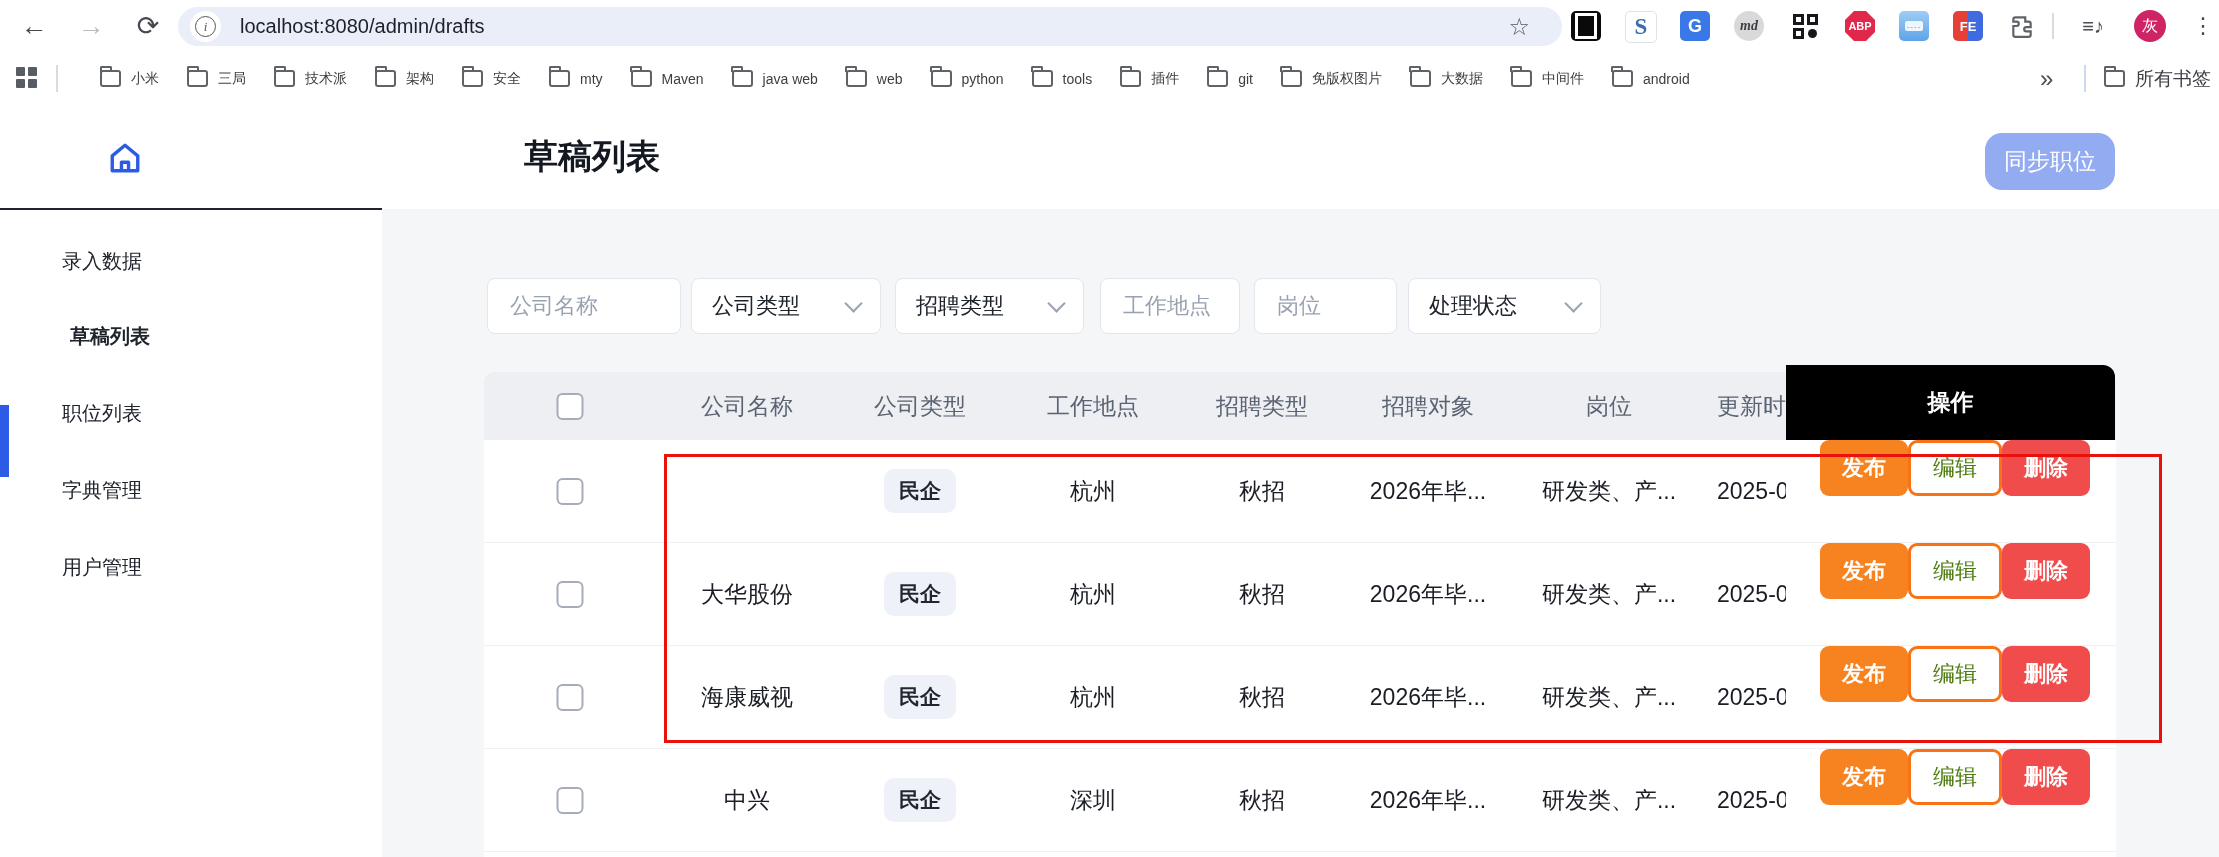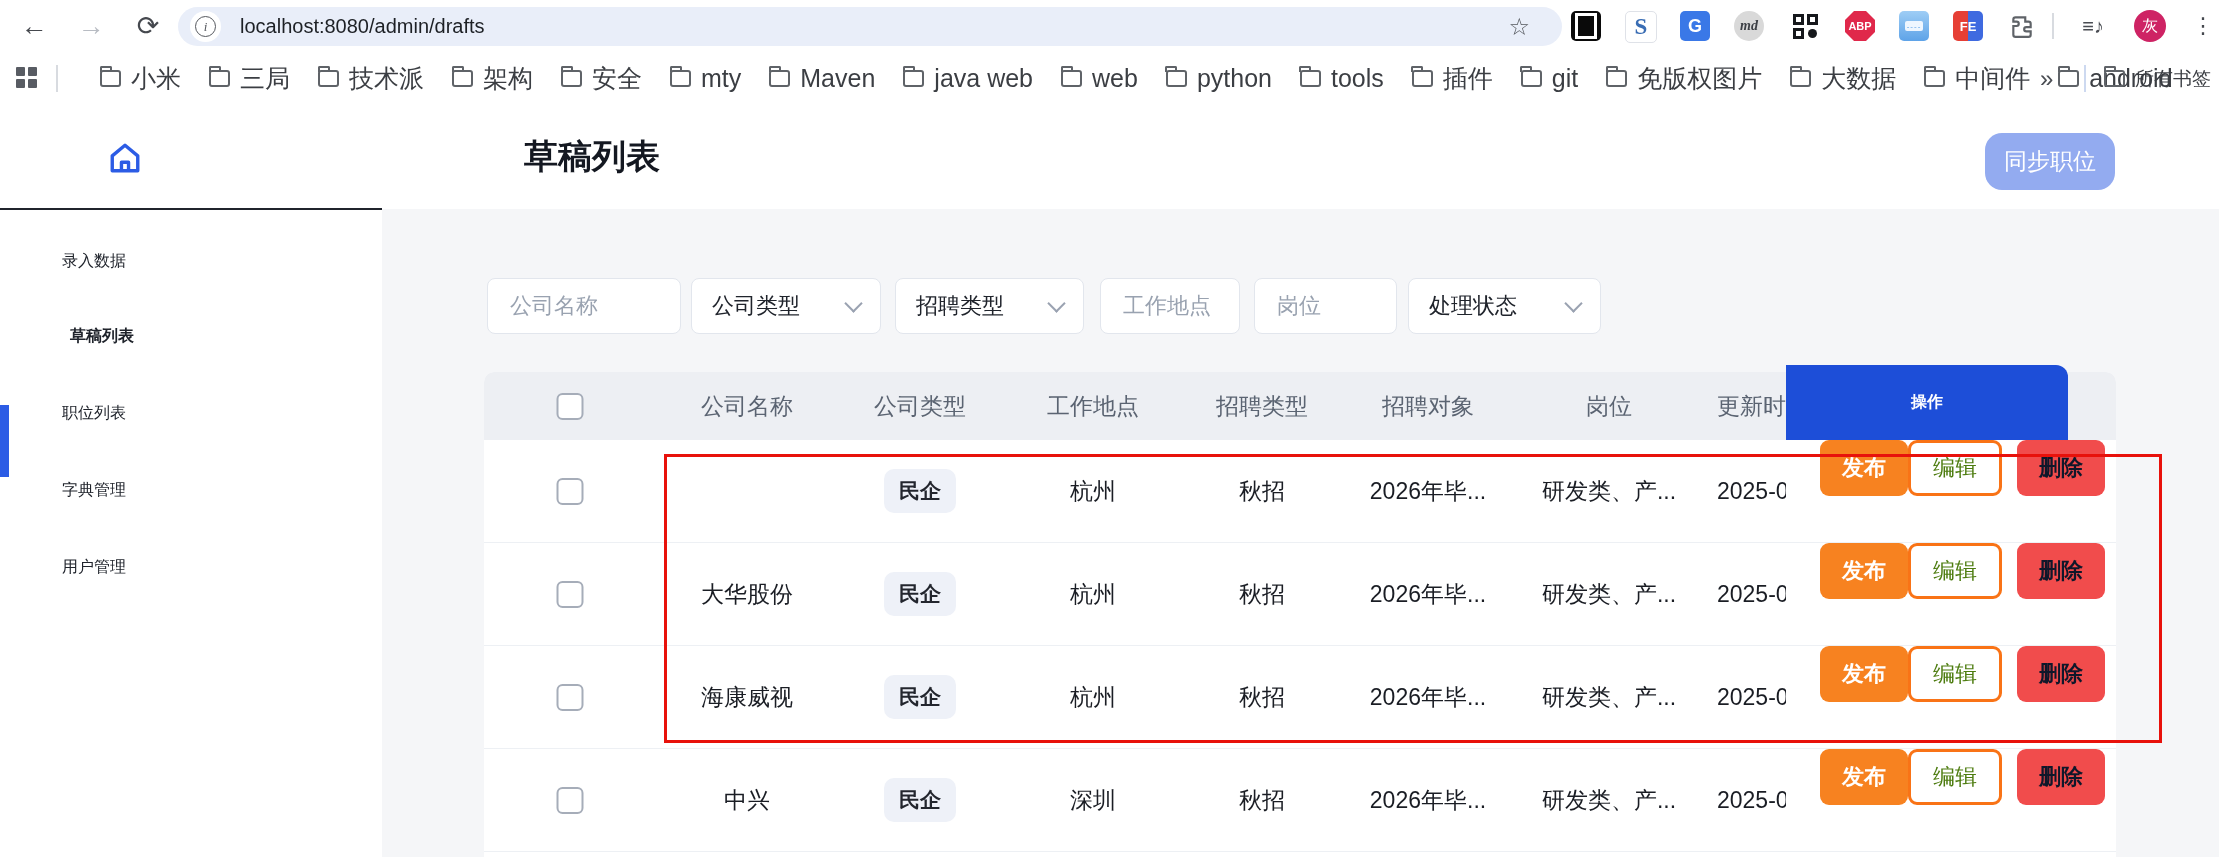--- a/index.html
+++ b/index.html
@@ -40,35 +40,35 @@
           display:flex;align-items:center;justify-content:center;font-size:16px;}
   .kebab{position:absolute;top:8px;width:22px;height:36px;display:flex;align-items:center;justify-content:center;
          font-size:22px;color:#45484e;}
 
   
   .bookmarks{position:absolute;left:0;top:52px;width:2219px;height:53px;background:#fff;border-bottom:1px solid #e6e8ec;}
   .apps-icon{position:absolute;left:16px;top:15px;display:grid;grid-template-columns:9px 9px;grid-template-rows:9px 9px;gap:3px;}
   .apps-icon span{background:#585c63;border-radius:1px;}
   .bm-sep{position:absolute;left:56px;top:13px;width:2px;height:27px;background:#d8dbe0;}
   .bm-list{position:absolute;left:100px;top:0;height:53px;display:flex;align-items:center;gap:28px;}
-  .bm{display:flex;align-items:center;gap:10px;font-size:25px;color:#3b3e43;white-space:nowrap;}
+  .bm{display:flex;align-items:center;gap:10px;font-size:14px;color:#3b3e43;white-space:nowrap;}
   .folder{width:21px;height:17px;border:2.5px solid #5f6368;border-radius:3px;position:relative;box-sizing:border-box;}
   .folder:before{content:"";position:absolute;left:-2.5px;top:-6px;width:8px;height:4px;border:2.5px solid #5f6368;border-bottom:none;border-radius:2px 2px 0 0;}
   .bm-overflow{position:absolute;left:2040px;top:0;height:53px;display:flex;align-items:center;font-size:24px;color:#4a4d53;}
   .bm-sep2{position:absolute;left:2084px;top:13px;width:2px;height:27px;background:#cdd9f0;}
   .bm-all{position:absolute;left:2104px;top:0;height:53px;display:flex;align-items:center;gap:10px;font-size:19px;color:#3b3e43;white-space:nowrap;}
 
   
   .sidebar{position:absolute;left:0;top:105px;width:382px;height:752px;background:#fff;}
   .side-head{position:absolute;left:0;top:0;width:382px;height:104px;}
   .side-divider{position:absolute;left:0;top:103px;width:383px;height:2px;background:#20242c;}
   .logo-title{position:absolute;left:160px;top:0;height:104px;display:flex;align-items:center;font-size:31px;font-weight:bold;color:#12151c;}
   .home-icon{position:absolute;left:108px;top:36px;}
   .side-item{position:absolute;left:0;width:382px;height:66px;display:flex;align-items:center;padding-left:62px;box-sizing:border-box;
-             font-size:16px;color:#20242c;}
+             font-size:20px;color:#20242c;}
   .side-item.active{padding-left:70px;font-weight:bold;}
   .active-bar{position:absolute;left:0;top:300px;width:9px;height:72px;background:#2c5ce5;}
 
   
   .main-header{position:absolute;left:382px;top:105px;width:1837px;height:104px;background:#fff;}
   .page-title{position:absolute;left:142px;top:0;height:104px;display:flex;align-items:center;font-size:34px;font-weight:bold;color:#141821;}
   .sync-btn{position:absolute;left:1603px;top:28px;width:130px;height:57px;background:#93abf0;border:none;border-radius:17px;
             color:#fff;font-size:23px;display:flex;align-items:center;justify-content:center;cursor:pointer;font-family:inherit;}
   .content{position:absolute;left:382px;top:209px;width:1837px;height:648px;background:#f5f6f8;}
 
@@ -89,28 +89,28 @@
   .c-check{left:86px;}
   .c-company{left:263px;}
   .c-type{left:436px;}
   .c-loc{left:609px;}
   .c-rec{left:778px;}
   .c-target{left:944px;}
   .c-post{left:1125px;}
   .c-time{position:absolute;left:1233px;width:69px;top:0;height:100%;display:flex;align-items:center;overflow:hidden;white-space:nowrap;}
   .checkbox{width:23px;height:23px;border:2px solid #a6adb9;border-radius:6px;background:#fff;cursor:pointer;}
   .tag{background:#eef1f8;border-radius:10px;padding:8px 15px;font-weight:bold;font-size:21px;color:#23262e;}
-  .ophead{position:absolute;left:1302px;top:-7px;width:282px;height:75px;background:#1d4ed8;border-radius:0 12px 0 0;
-          display:flex;align-items:center;justify-content:center;color:#fff;font-weight:bold;font-size:16px;}
+  .ophead{position:absolute;left:1302px;top:-7px;width:329px;height:75px;background:#000000;border-radius:0 12px 0 0;
+          display:flex;align-items:center;justify-content:center;color:#fff;font-weight:bold;font-size:23px;}
   .opcell{position:absolute;left:1302px;top:0;width:330px;height:100%;background:#fff;display:flex;padding-left:34px;box-sizing:border-box;}
   .btn{height:56px;border:none;border-radius:9px;font-size:22px;font-weight:bold;display:flex;align-items:center;justify-content:center;
        cursor:pointer;font-family:inherit;padding:0 22px;}
   .btn-publish{background:#f78220;color:#fff;}
   .btn-edit{background:#fff;color:#4d7c0f;border:3px solid #f97316;font-weight:normal;}
-  .btn-delete{background:#f14c4c;color:#0f172a;margin-left:15px;}
+  .btn-delete{background:#f14c4c;color:#ffffff;}
 
   .red-rect{position:absolute;left:664px;top:454px;width:1498px;height:289px;border:3px solid #e8110b;box-sizing:border-box;
             pointer-events:none;z-index:50;}
 </style>
 </head>
 <body>
 
 <div id="root">
 
   <div class="toolbar">

